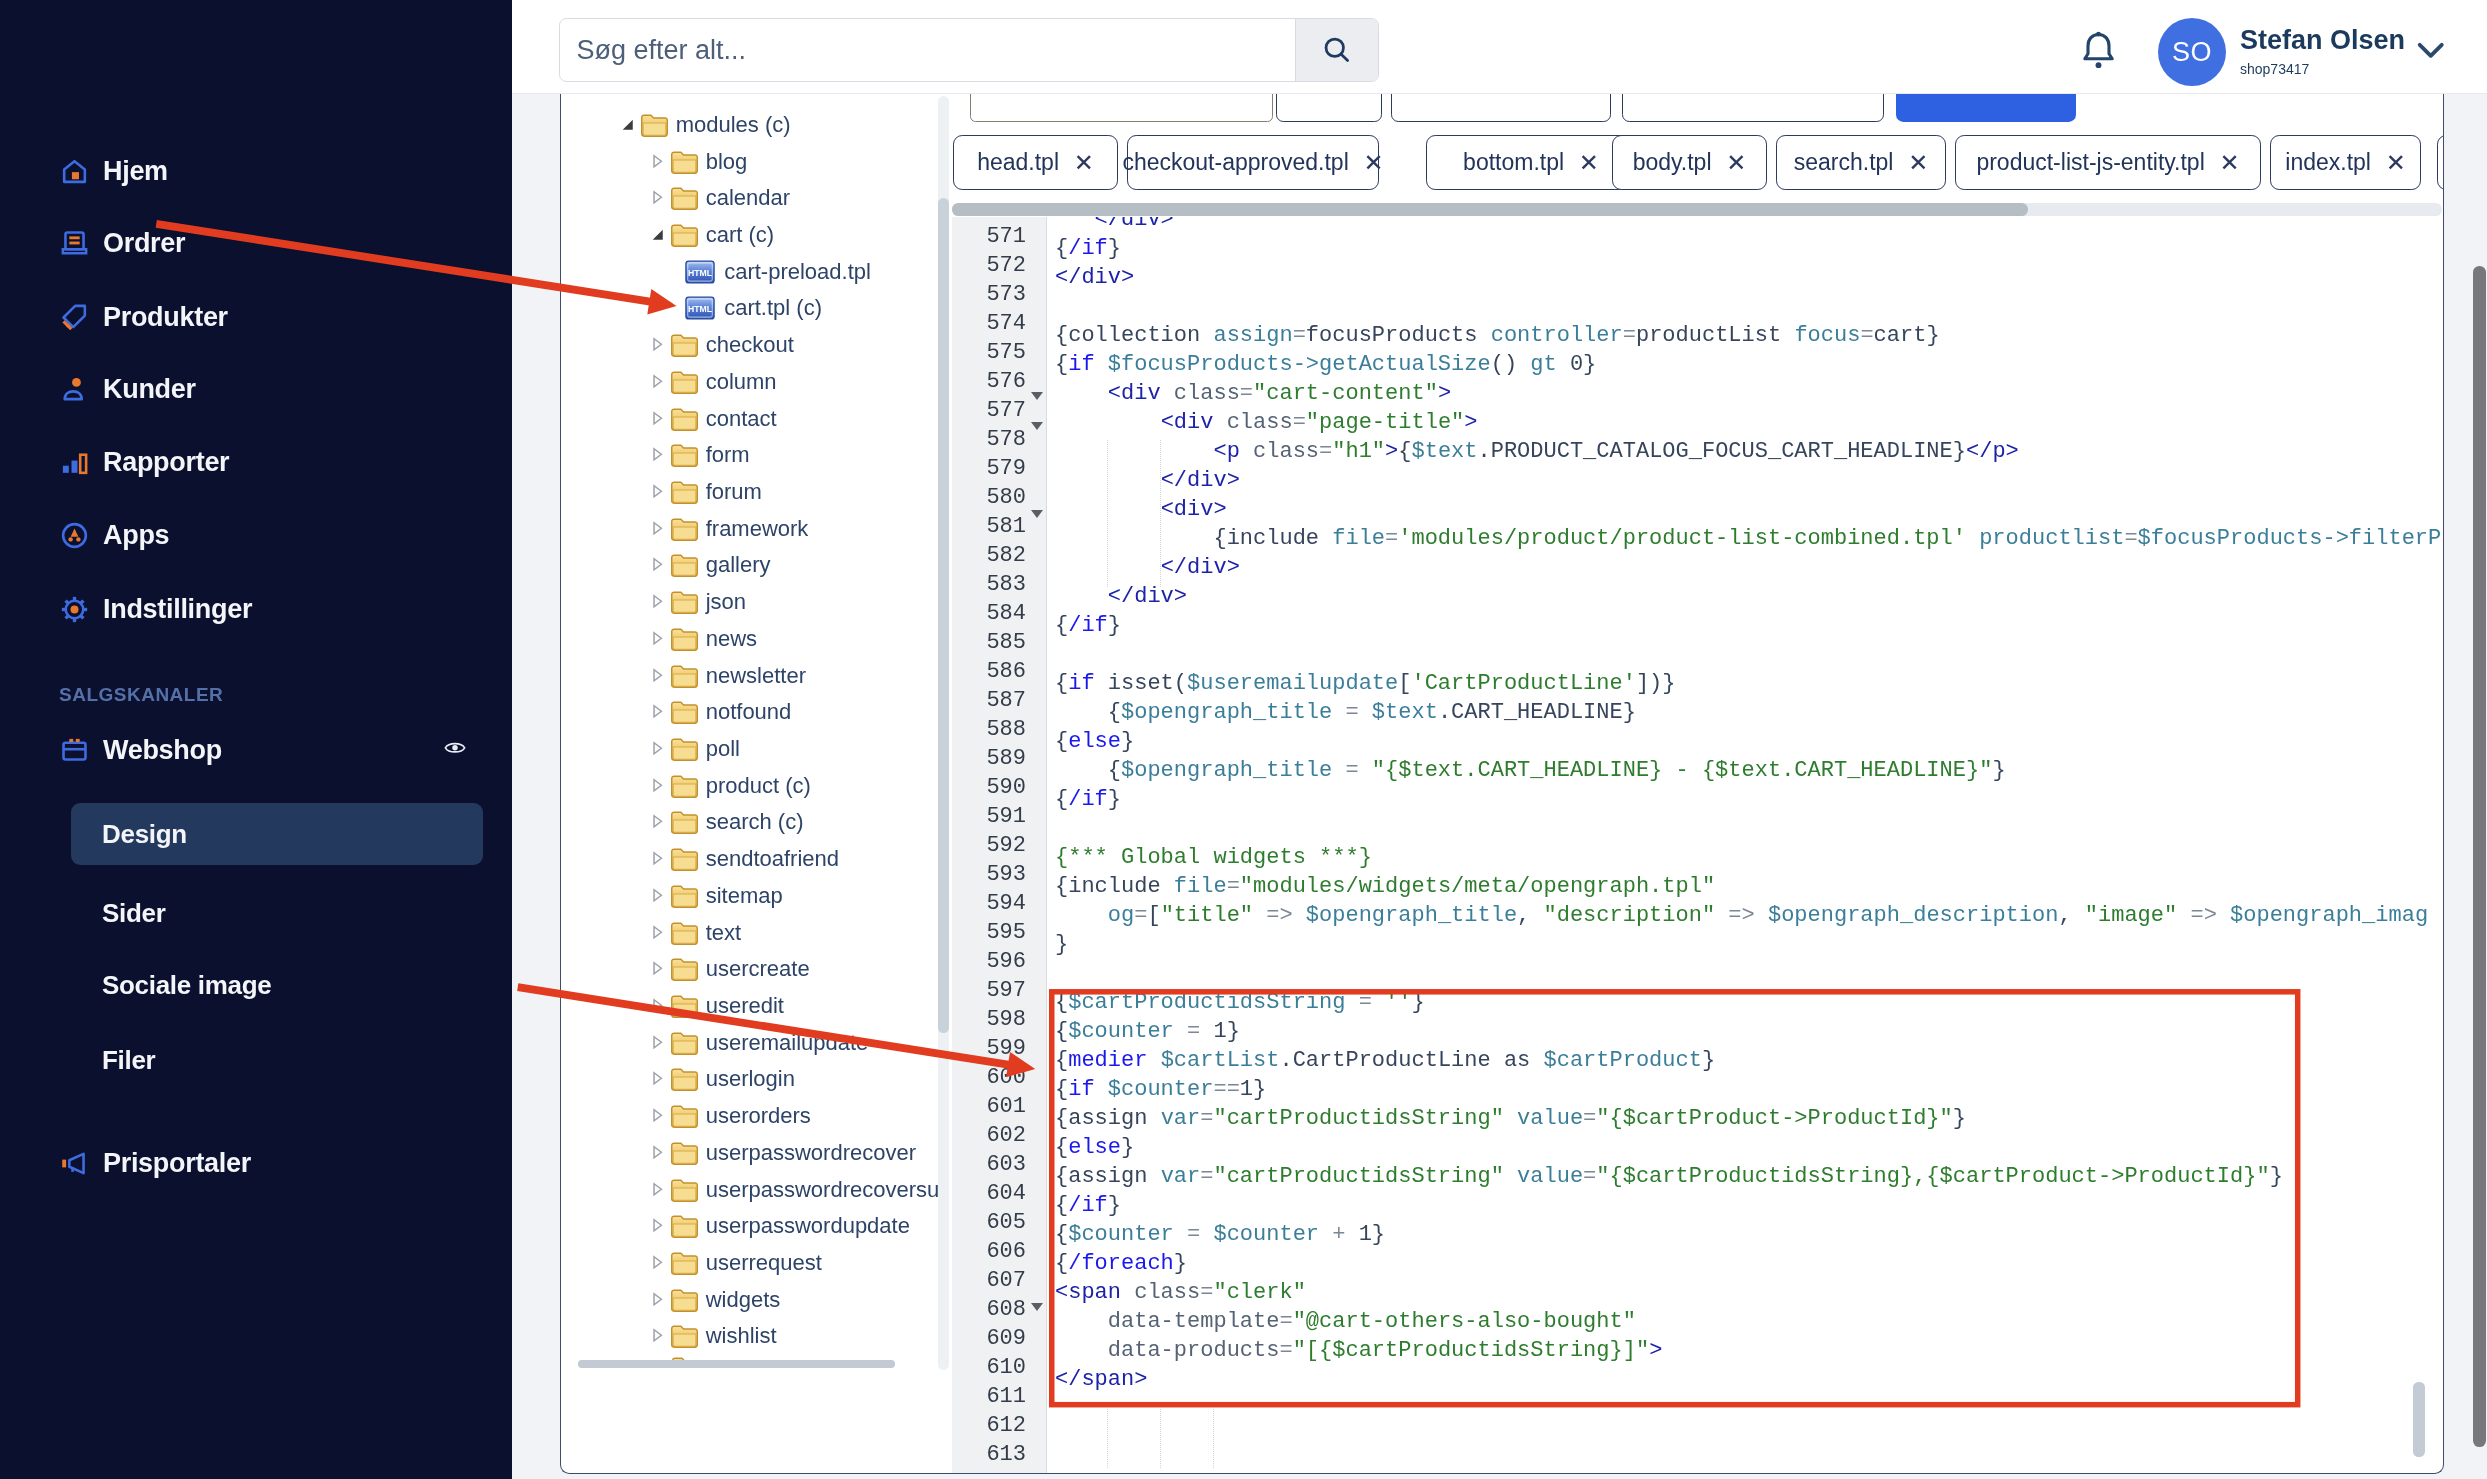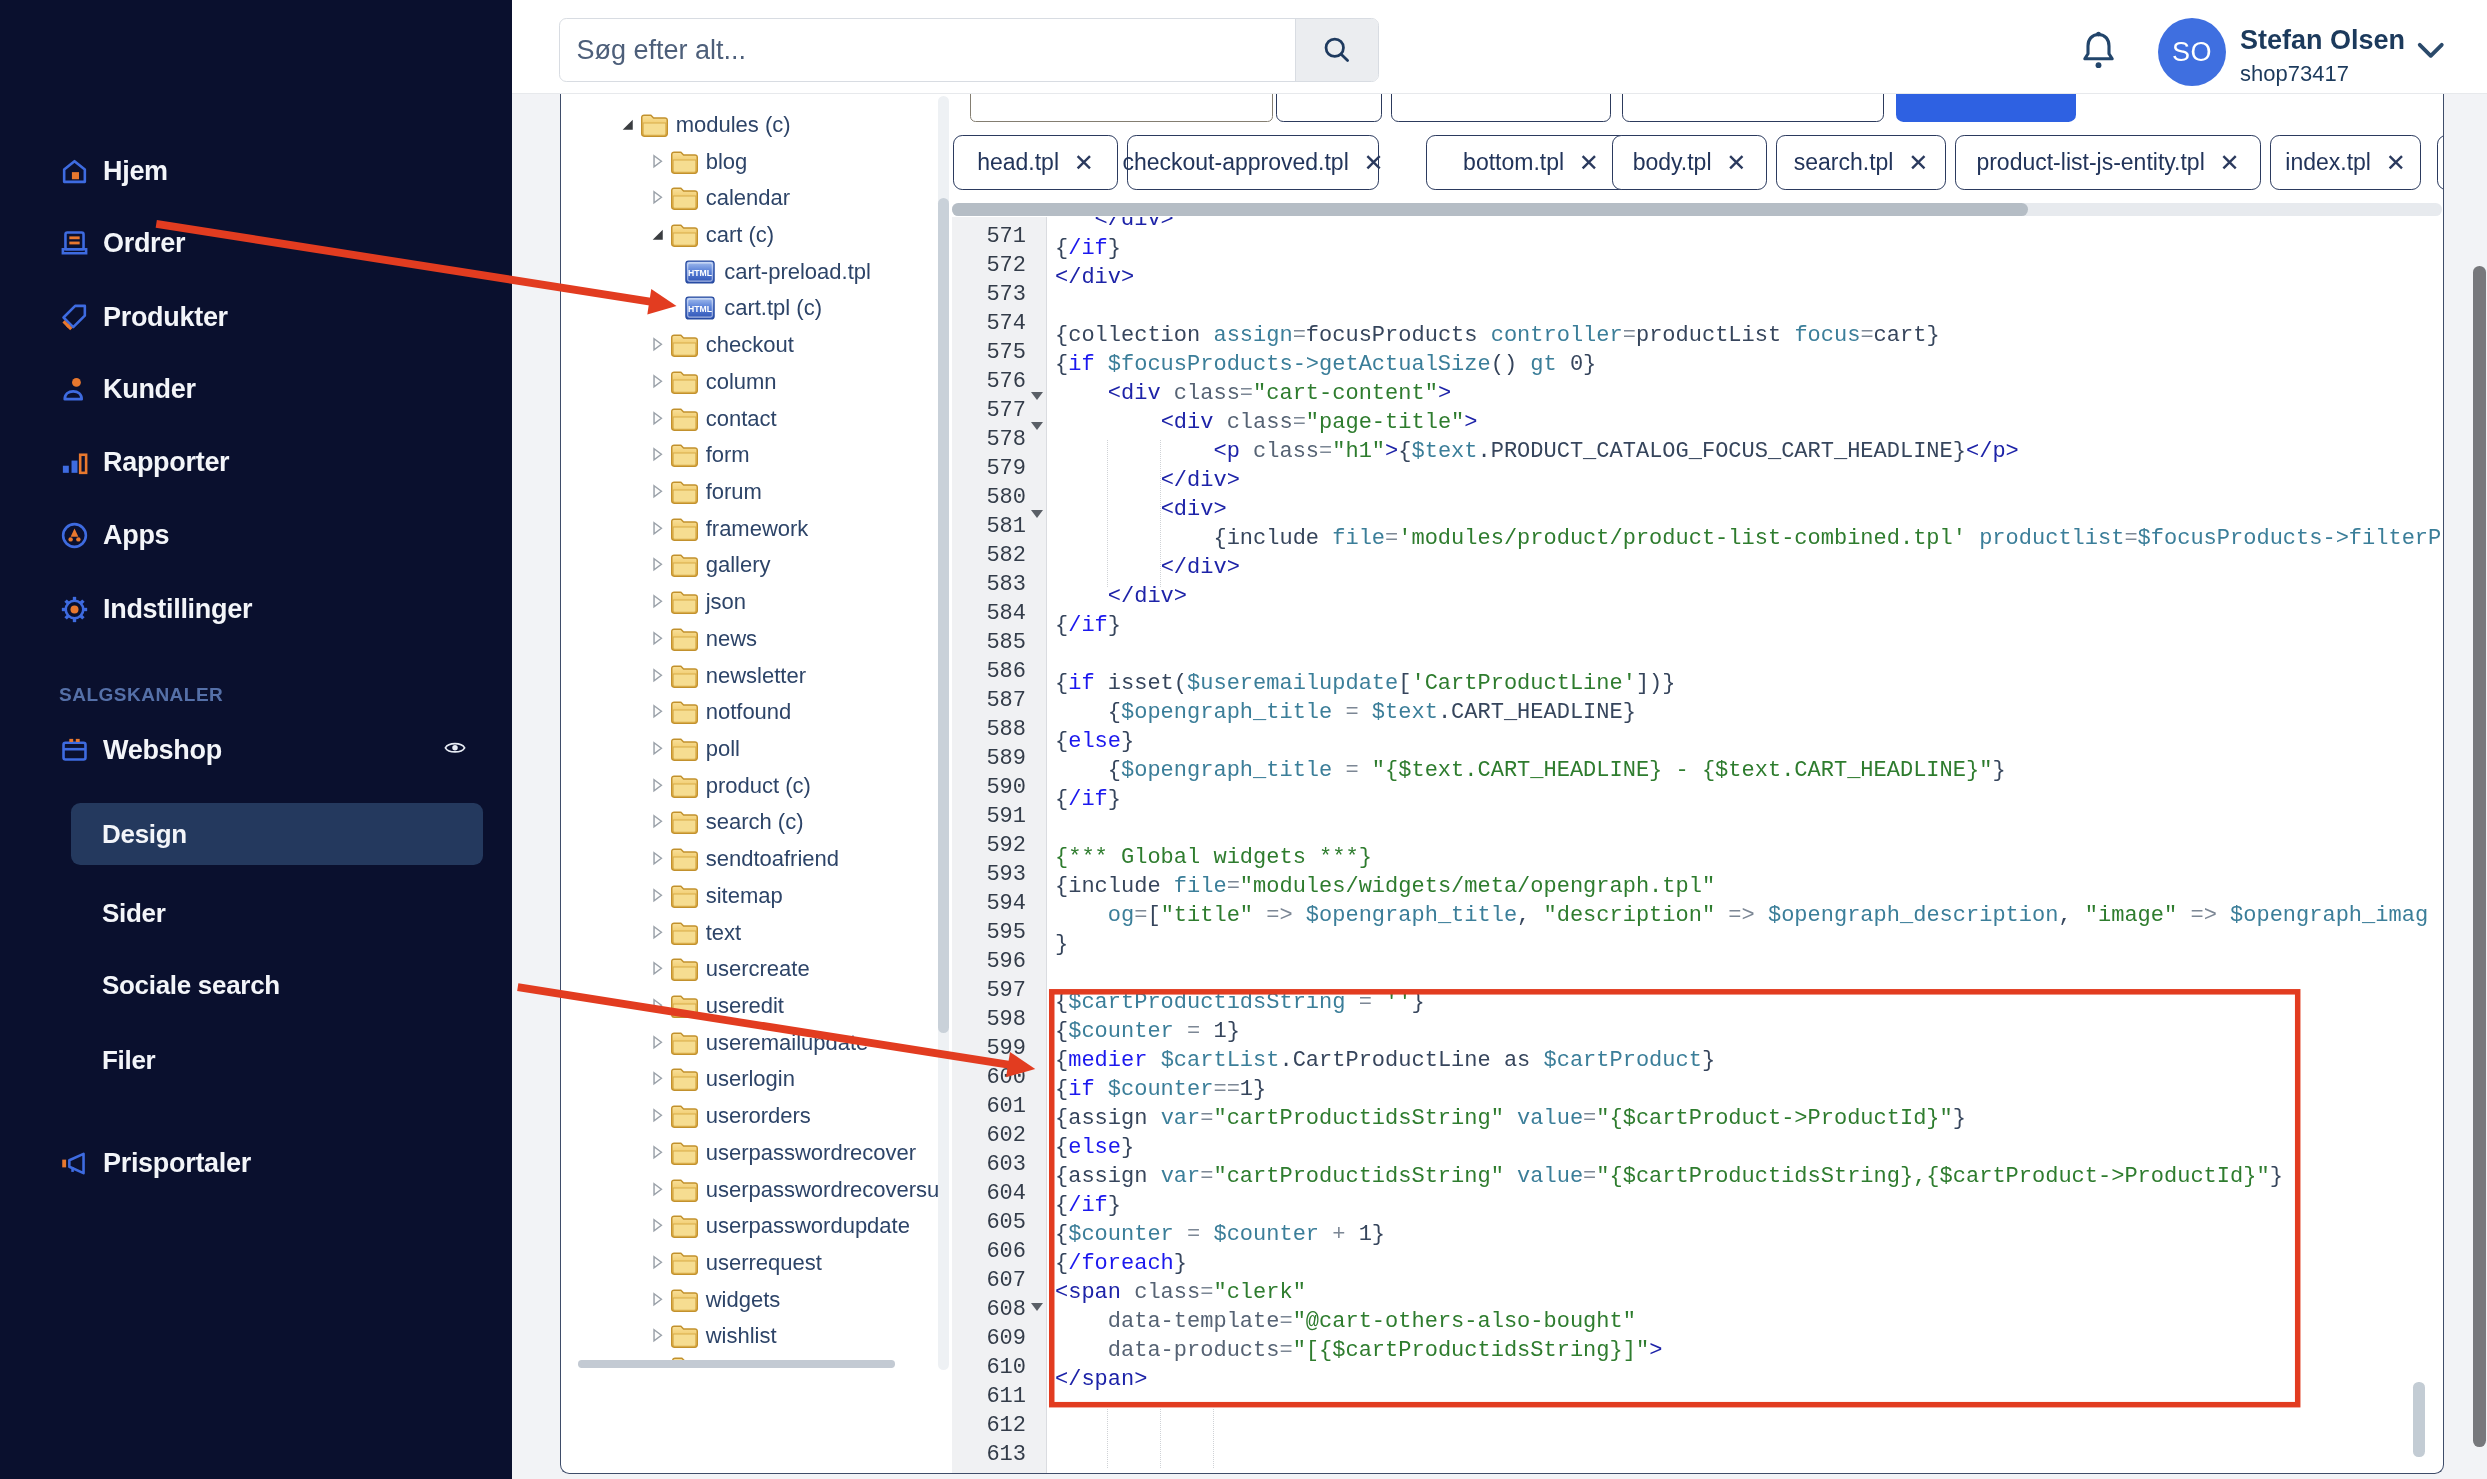--- a/index.html
+++ b/index.html
@@ -105,21 +105,21 @@
         <rect x="8" y="3" width="3" height="2.4" fill="#e8782e"></rect>
         <rect x="13" y="3" width="3" height="2.4" fill="#e8782e"></rect>
       </svg>Webshop</div>
 <svg class="abs" style="left:444px;top:740px" width="22" height="15.6" viewBox="0 0 24 17">
       <path d="M1.5 8.5 C5 2.5 19 2.5 22.5 8.5 C19 14.5 5 14.5 1.5 8.5 Z" fill="none" stroke="#e9edf5" stroke-width="1.8"></path>
       <circle cx="12" cy="8.5" r="3" fill="#e9edf5"></circle>
     </svg>
 <div class="abs" style="left:71px;top:803px;width:412px;height:62px;background:#24395e;border-radius:9.2px"></div>
 <div class="sub" style="top:812px">Design</div>
 <div class="sub" style="top:891px">Sider</div>
-<div class="sub" style="top:963px">Sociale search</div>
+<div class="sub" style="top:963px">Sociale image</div>
 <div class="sub" style="top:1038px">Filer</div>
 <div class="nav" style="top:1141px"><svg viewBox="0 0 24 24">
         <rect x="2.5" y="9" width="3" height="6" fill="#e8782e"></rect>
         <path d="M8 9.5 L19 4.5 V19.5 L8 14.5 Z" fill="none" stroke="#3e6be0" stroke-width="2" stroke-linejoin="round"></path>
         <path d="M10.5 15 V18.5" stroke="#3e6be0" stroke-width="2"></path>
       </svg>Prisportaler</div>
 </div>
 <div id="topbar">
 <div id="search">
       <div class="ph">Søg efter alt...</div>
@@ -130,21 +130,21 @@
         </svg>
       </div>
     </div>
 <svg class="abs" style="left:1568px;top:30px" width="37" height="42" viewBox="0 0 40 46">
       <path d="M20 5 C12.5 5 8.5 10.5 8.5 17.5 V26 L5 31.5 H35 L31.5 26 V17.5 C31.5 10.5 27.5 5 20 5 Z" fill="none" stroke="#22456b" stroke-width="3.4" stroke-linejoin="round"></path>
       <circle cx="20" cy="38.5" r="3.2" fill="#22456b"></circle>
       <circle cx="20" cy="4.5" r="2.6" fill="#22456b"></circle>
     </svg>
 <div class="abs" style="left:1646px;top:18.4px;width:68px;height:68px;border-radius:50%;background:#3f6fe0;color:#fff;font-size:27px;font-weight:500;display:flex;align-items:center;justify-content:center;letter-spacing:0.5px">SO</div>
 <div class="abs" style="left:1728px;top:25px;color:#1c3a5c;font-size:27px;font-weight:700;white-space:nowrap">Stefan Olsen</div>
-<div class="abs" style="left:1728px;top:61px;color:#1c3a5c;font-size:22px;white-space:nowrap">shop73417</div>
+<div class="abs" style="left:1728px;top:61px;color:#1c3a5c;font-size:14px;white-space:nowrap">shop73417</div>
 <svg class="abs" style="left:1905px;top:42px" width="27.5" height="18.4" viewBox="0 0 30 20">
       <path d="M3 3 L15 15 L27 3" fill="none" stroke="#2b4a6b" stroke-width="4.2" stroke-linecap="round" stroke-linejoin="round"></path>
     </svg>
 </div>
 <div id="panel">
 <div class="abs" style="left:409px;top:-13px;width:303px;height:41px;border:1.8px solid #847e71;border-radius:5.5px;background:#fff"></div>
 <div class="abs" style="left:715px;top:-13px;width:106px;height:41px;border:1.8px solid #2c3a5c;border-radius:7.3px;background:#fff"></div>
 <div class="abs" style="left:830px;top:-13px;width:220px;height:41px;border:1.8px solid #2c3a5c;border-radius:7.3px;background:#fff"></div>
 <div class="abs" style="left:1061px;top:-13px;width:262px;height:41px;border:1.8px solid #2c3a5c;border-radius:7.3px;background:#fff"></div>
 <div class="abs" style="left:1335px;top:-13px;width:180px;height:41px;background:#2e61e2;border-radius:7.3px"></div>

